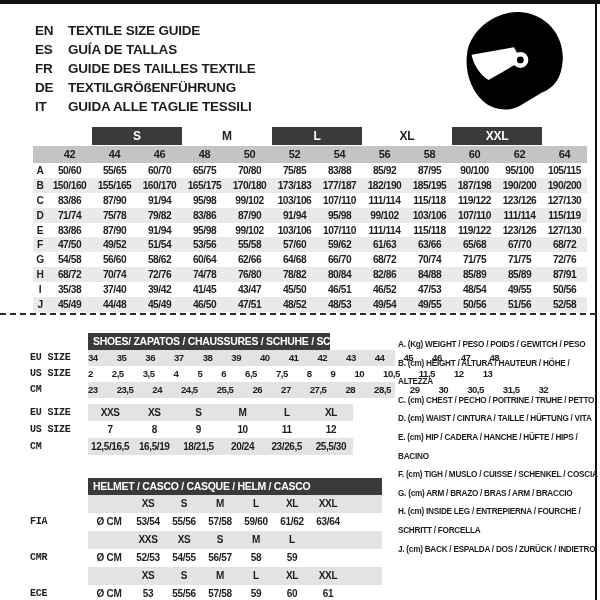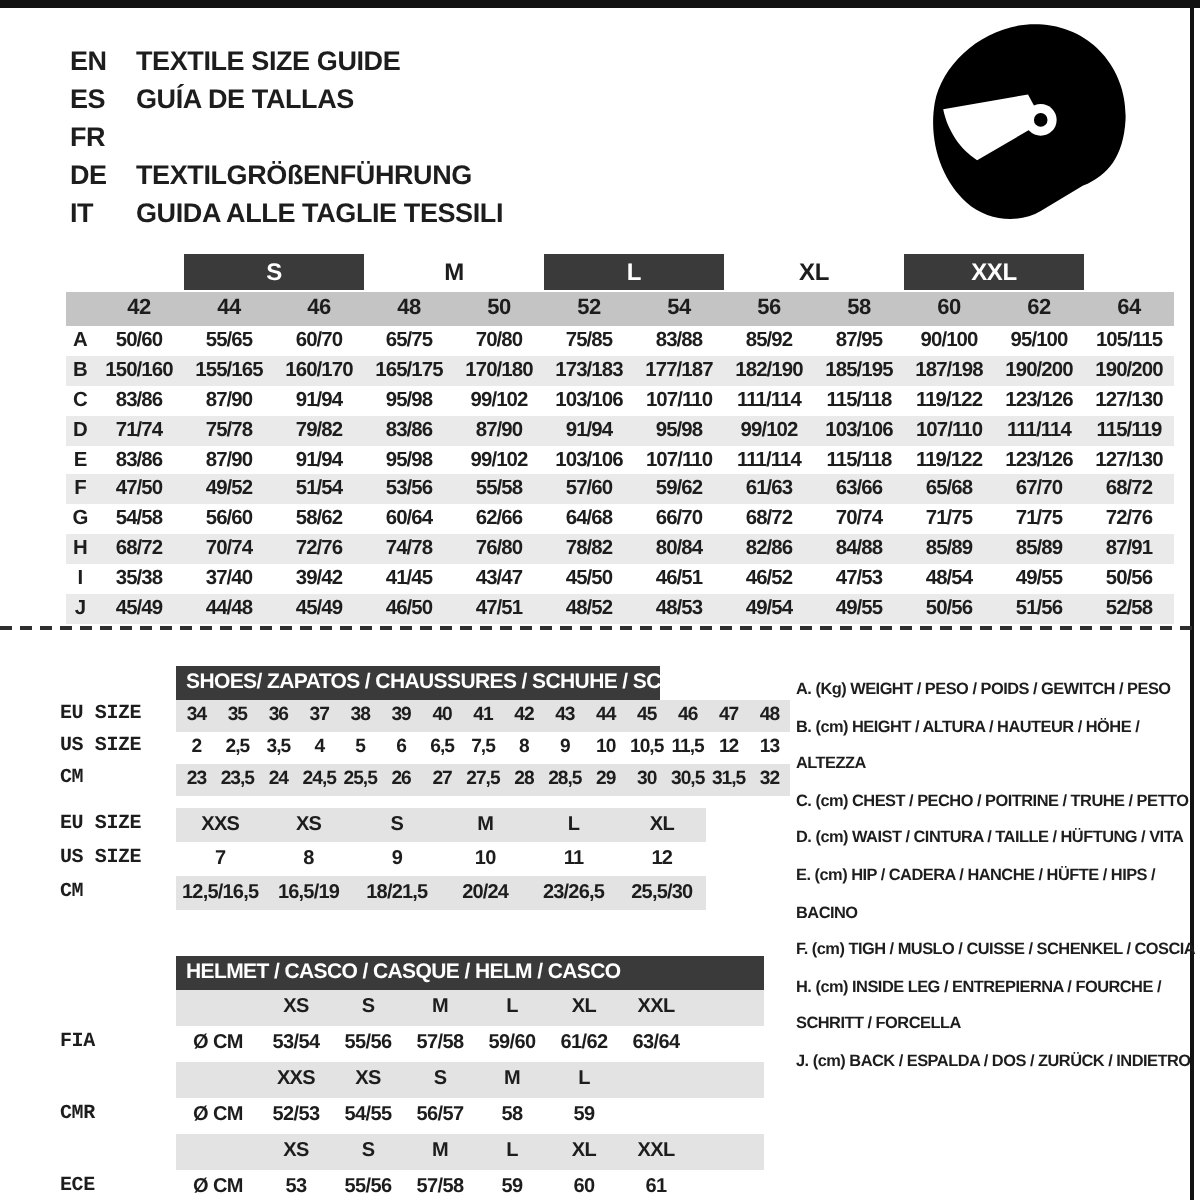--- a/index.html
+++ b/index.html
@@ -30,21 +30,21 @@
 
   
   .block{position:absolute;left:30px;}
   .bbar{margin-left:58px;background:var(--dark);color:#fff;font-size:10.5px;height:17px;line-height:17px;
         padding-left:5px;letter-spacing:-0.3px;box-sizing:border-box;white-space:nowrap;}
   .srow{display:flex;}
   .blabel{width:58px;font-size:10px;letter-spacing:-0.2px;white-space:nowrap;font-family:Liberation Mono, monospace;}
   .cells{display:grid;text-align:center;white-space:nowrap;}
   .gbg{background:var(--subgray);}
   .shoes .srow{height:16px;line-height:16px;}
-  .shoes .cells{width:307px;grid-template-columns:repeat(15,1fr);font-size:9.6px;letter-spacing:-0.5px;}
+  .shoes .cells{width:307px;grid-template-columns:repeat(15,1fr);font-size:9.6px;letter-spacing:-0.5px;gap:19px;}
   .gloves .srow{height:17px;line-height:17px;}
   .gloves .cells{width:265px;grid-template-columns:repeat(6,1fr);font-size:10px;letter-spacing:-0.4px;}
   .helm .srow{height:18px;line-height:18px;}
   .helm .cells{width:294px;grid-template-columns:42px repeat(6,36px) 1fr;font-size:10px;letter-spacing:-0.3px;}
 
   
   .legend{position:absolute;left:398px;top:336px;width:200px;font-size:8.2px;line-height:18.6px;letter-spacing:-0.25px;}
 </style>
 </head>
 <body>
@@ -57,20 +57,21 @@
       <div class="lang-row">
         <span class="lang-code">EN</span>
         <span>TEXTILE SIZE GUIDE</span>
       </div>
       <div class="lang-row">
         <span class="lang-code">ES</span>
         <span>GUÍA DE TALLAS</span>
       </div>
       <div class="lang-row">
         <span class="lang-code">FR</span>
+        <span>GUIDE DES TAILLES TEXTILE</span>
       </div>
       <div class="lang-row">
         <span class="lang-code">DE</span>
         <span>TEXTILGRÖßENFÜHRUNG</span>
       </div>
       <div class="lang-row">
         <span class="lang-code">IT</span>
         <span>GUIDA ALLE TAGLIE TESSILI</span>
       </div>
     </div>
@@ -435,16 +436,17 @@
       </div>
     </div>
 
   <div class="legend" id="legend">
       <div>A. (Kg) WEIGHT / PESO / POIDS / GEWITCH / PESO</div>
       <div>B. (cm) HEIGHT / ALTURA / HAUTEUR / HÖHE / ALTEZZA</div>
       <div>C. (cm) CHEST / PECHO / POITRINE / TRUHE / PETTO</div>
       <div>D. (cm) WAIST / CINTURA / TAILLE / HÜFTUNG / VITA</div>
       <div>E. (cm) HIP / CADERA / HANCHE / HÜFTE / HIPS /  BACINO</div>
       <div>F.  (cm) TIGH / MUSLO / CUISSE / SCHENKEL / COSCIA</div>
+      <div>G. (cm) ARM  / BRAZO / BRAS / ARM / BRACCIO</div>
       <div>H. (cm) INSIDE LEG / ENTREPIERNA / FOURCHE / SCHRITT / FORCELLA</div>
       <div>J. (cm) BACK / ESPALDA / DOS / ZURÜCK / INDIETRO</div>
     </div>
 </div>
 
 </body></html>

